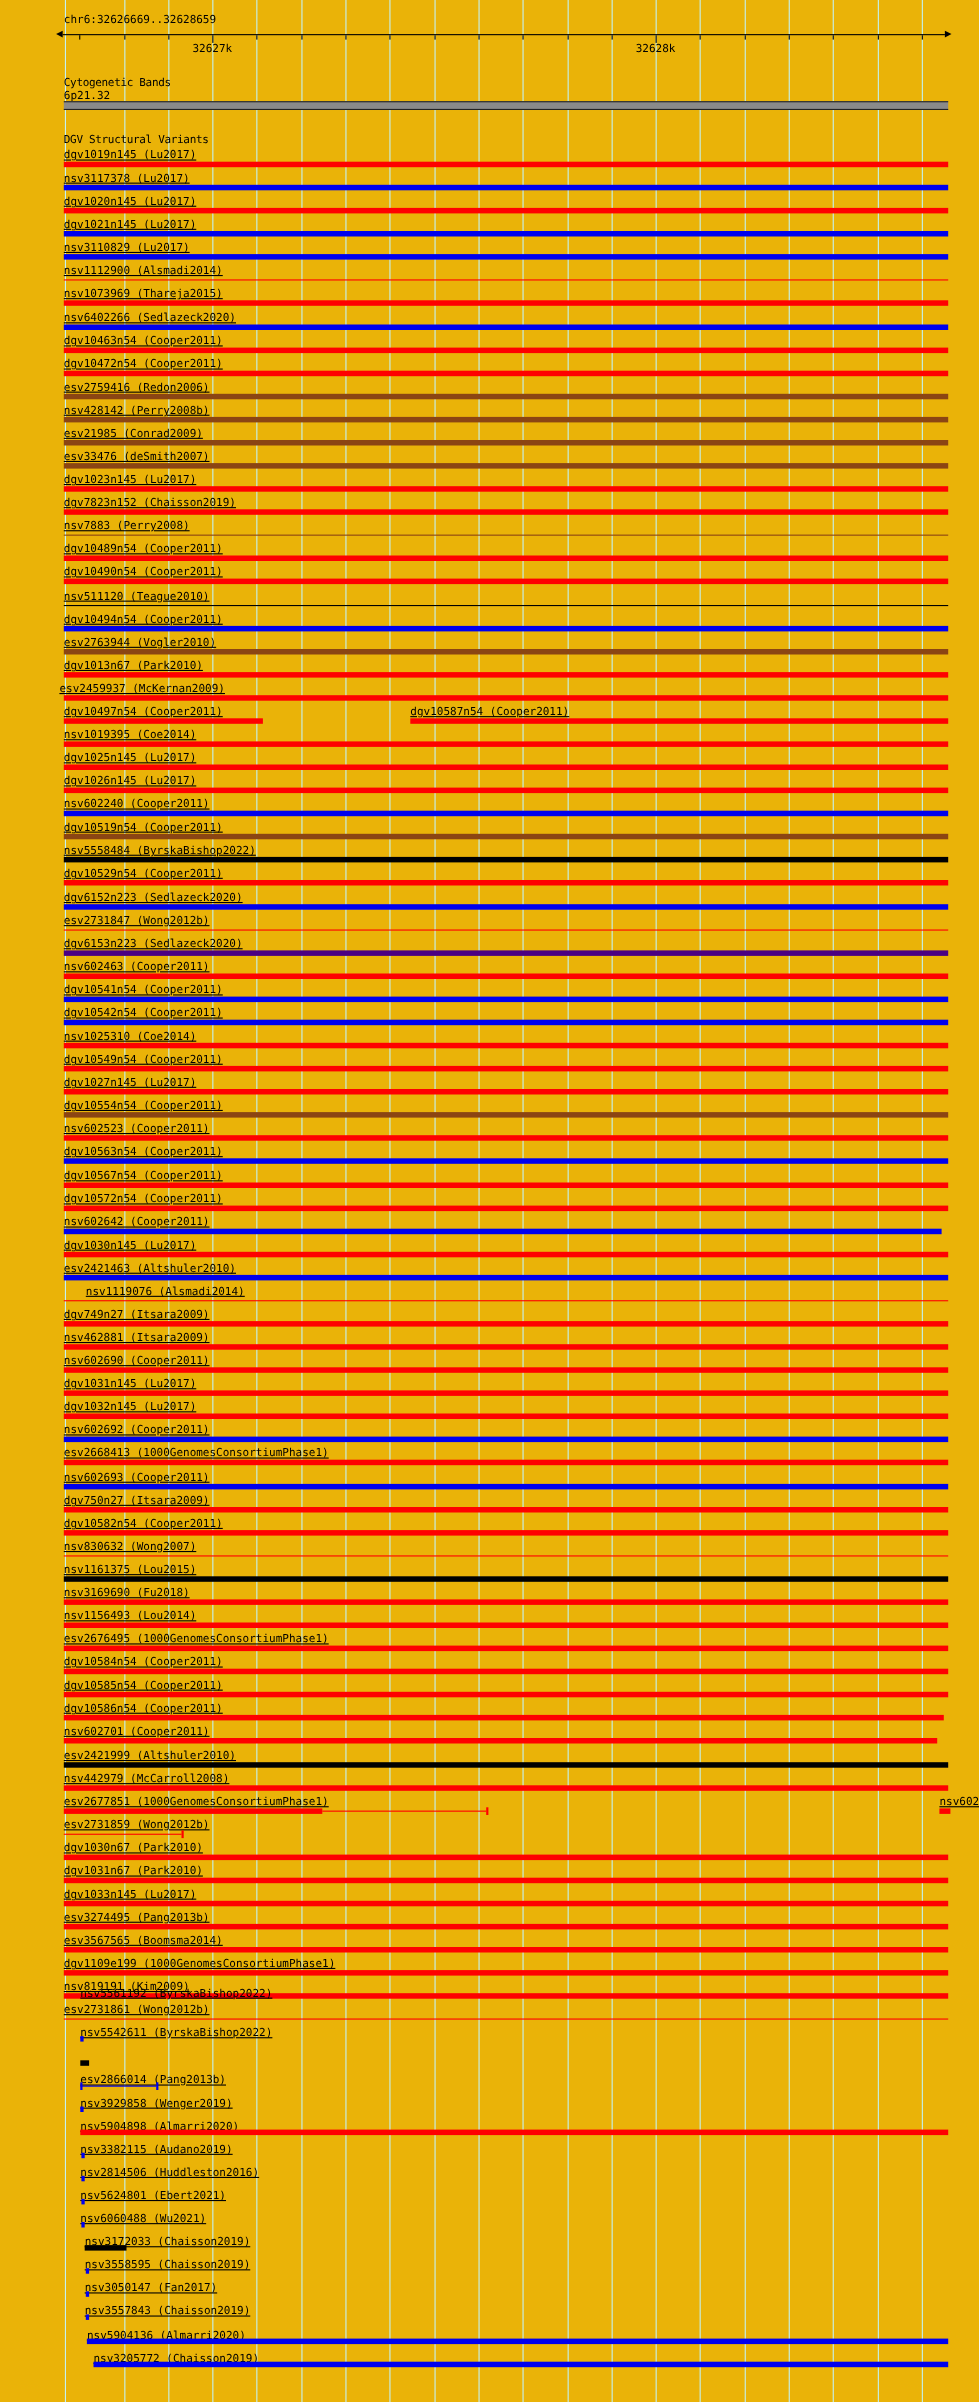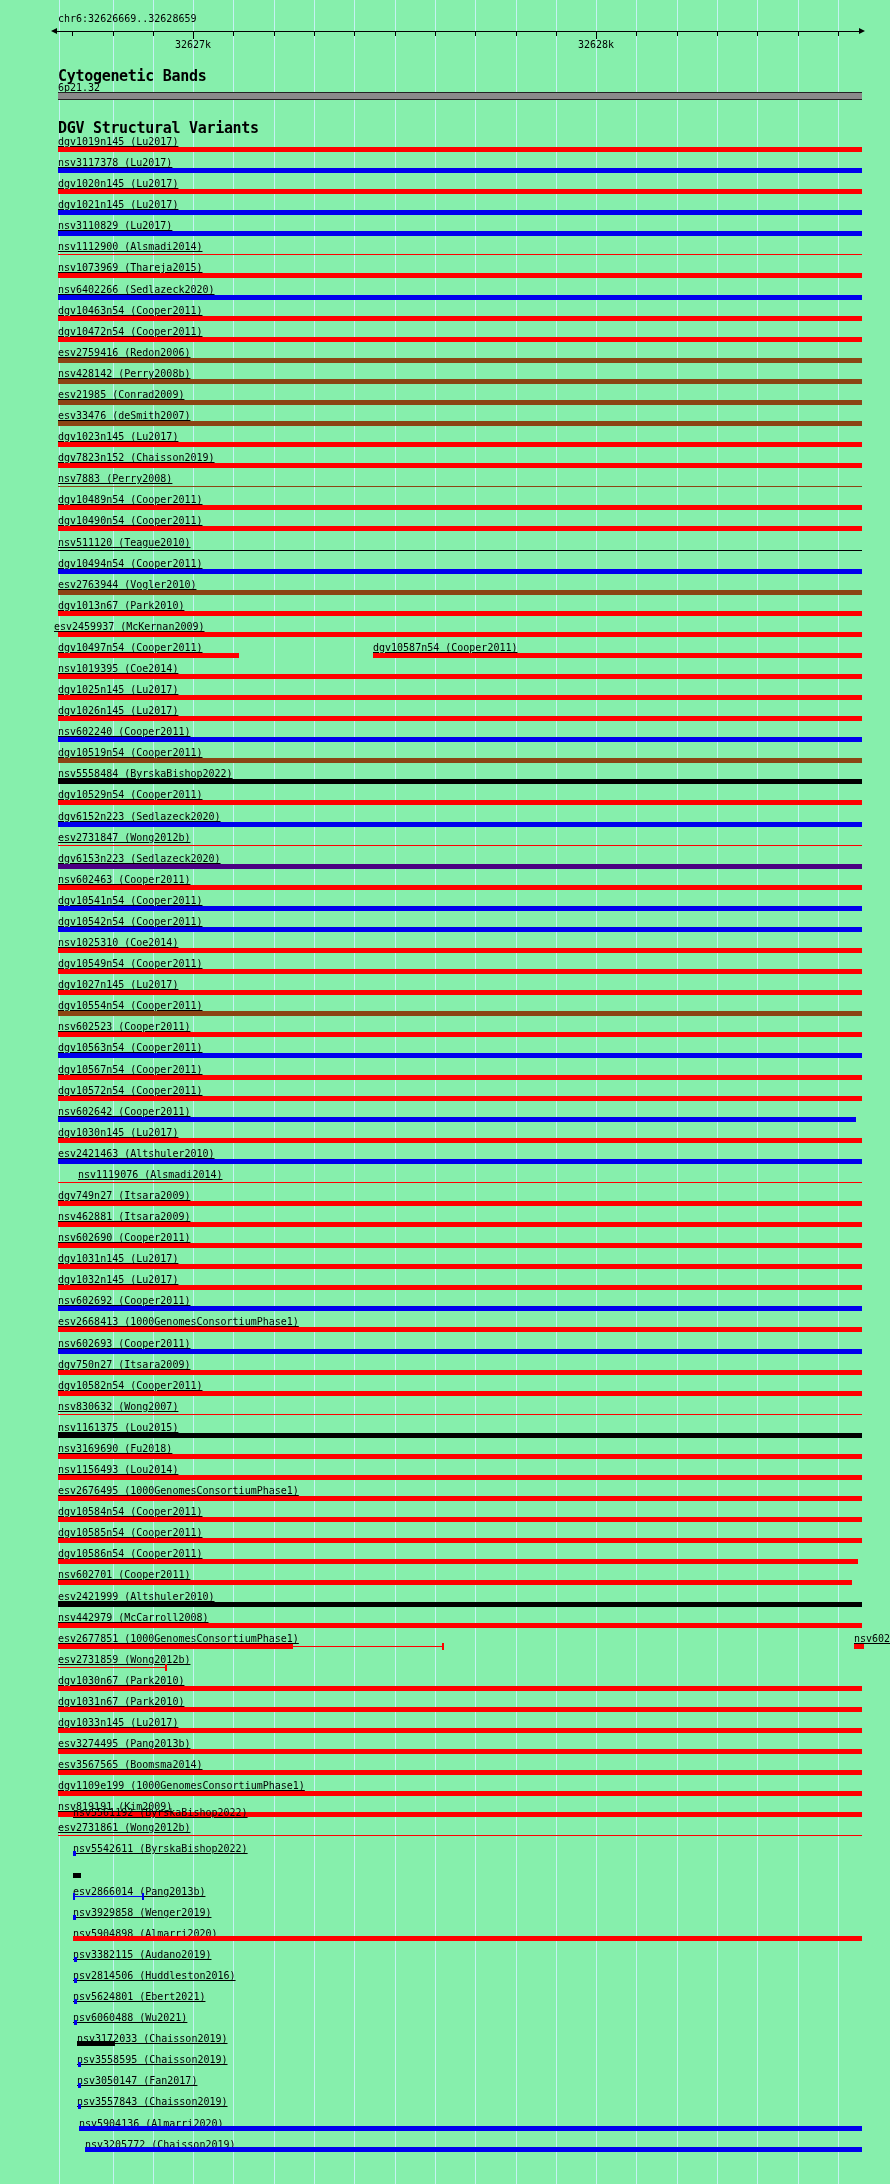--- a/index.html
+++ b/index.html
@@ -1,25 +1,25 @@
 <!DOCTYPE html>
 <html><head>
 <meta charset="utf-8">
 <style>
   html,body{margin:0;padding:0;background:#fdfefd;}
-  #canvas{position:relative;width:890px;height:2184px;background:#86efac;overflow:hidden;
+  #canvas{position:relative;width:890px;height:2184px;background:#eab308;overflow:hidden;
           font-family:"DejaVu Sans Mono","Liberation Mono",monospace;font-size:10px;color:#000;}
   .gridline{position:absolute;top:0;width:1px;height:2184px;background:#c4f2f2;}
   .ruler-line{position:absolute;height:1px;background:#000;}
   .arrow{position:absolute;width:0;height:0;border-top:3px solid transparent;border-bottom:3px solid transparent;}
   .arrow.left{border-right:6px solid #000;}
   .arrow.right{border-left:6px solid #000;}
   .tick{position:absolute;width:1px;background:#000;}
   .ticklabel{position:absolute;width:40px;text-align:center;font-size:10px;line-height:11px;}
-  .boldtext{position:absolute;font-weight:bold;font-size:15px;line-height:12px;letter-spacing:-0.3px;}
+  .boldtext{position:absolute;font-weight:normal;font-size:10px;line-height:12px;letter-spacing:-0.3px;}
   .plaintext{position:absolute;font-size:10px;line-height:11px;}
   .cytoband{position:absolute;background:#8a8a8a;border-top:1px solid #222;border-bottom:1px solid #222;box-sizing:border-box;}
   .vlabel{position:absolute;font-size:10px;line-height:11px;text-decoration:underline;white-space:nowrap;cursor:pointer;}
   .bar{position:absolute;}
   .cap{position:absolute;width:2px;}
 </style>
 </head>
 <body>
 
 <div id="canvas">

